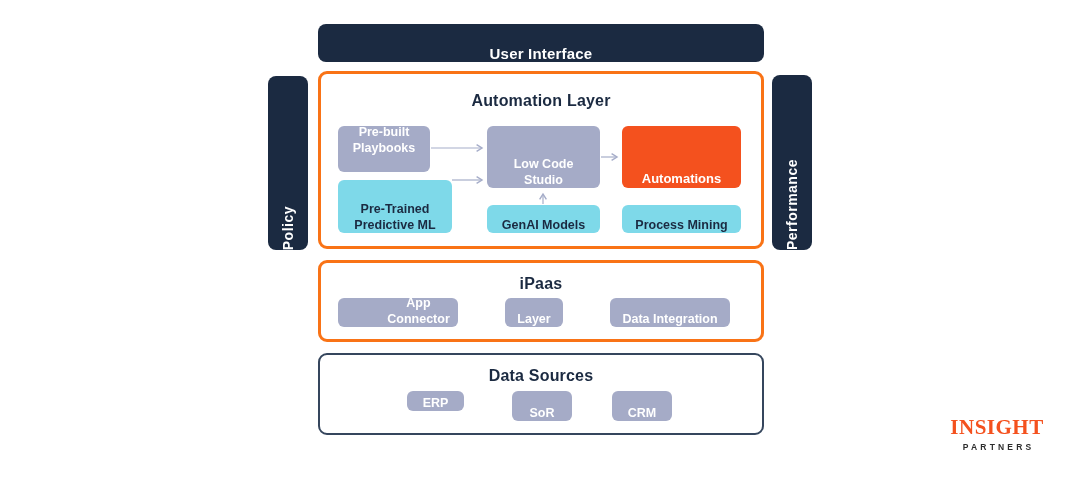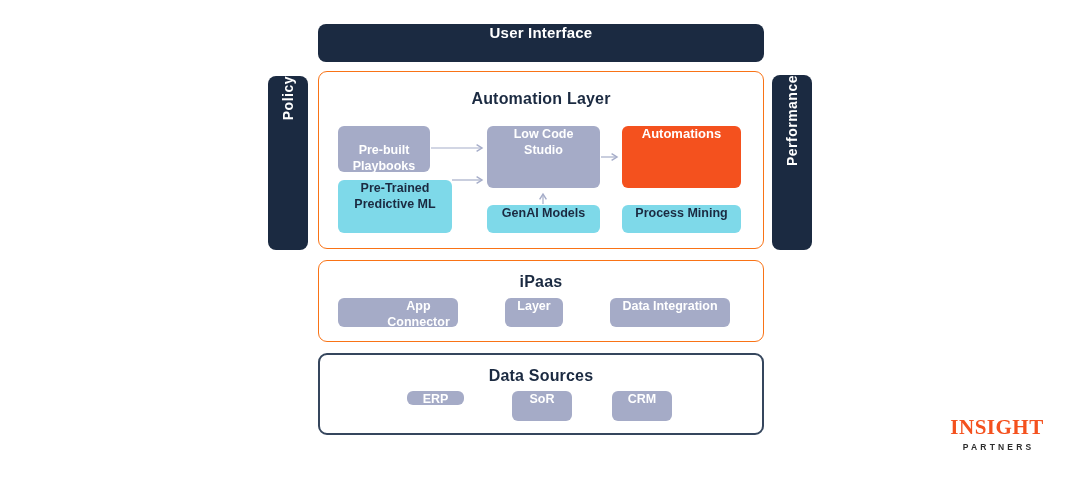--- a/index.html
+++ b/index.html
@@ -2,21 +2,21 @@
 <html><head>
 <meta charset="utf-8">
 <style>
   * { margin:0; padding:0; box-sizing:border-box; }
   html,body { background:#ffffff; }
   #canvas {
     position:relative; width:1080px; height:501px; background:#ffffff;
     font-family:"Liberation Sans", sans-serif; overflow:hidden;
   }
   .abs { position:absolute; }
-  .flexc { display:flex; align-items:flex-start; justify-content:center; text-align:center; }
+  .flexc { display:flex; align-items:flex-end; justify-content:center; text-align:center; }
 
   
   .top-bar {
     left:318px; top:24px; width:446px; height:38px;
     background:#1b2a41; border-radius:8px;
     color:#ffffff; font-size:15px; font-weight:700; letter-spacing:0.2px;
   }
 
   
   .rail {
@@ -24,21 +24,21 @@
     color:#ffffff; font-size:14px; font-weight:700; letter-spacing:0.5px;
   }
   .rail-policy { left:268px; top:76px; height:174px; }
   .rail-performance { left:772px; top:75px; height:175px; }
   .rail span {
     writing-mode:vertical-rl; transform:rotate(180deg); white-space:nowrap;
   }
 
   
   .panel { background:#ffffff; border-radius:9px; }
-  .panel-light { border:1px solid #f97316; }
+  .panel-light { border:3px solid #f97316; }
   .panel-automation { left:318px; top:71px; width:446px; height:178px; }
   .panel-ipaas { left:318px; top:260px; width:446px; height:82px; }
   .panel-datasources {
     left:318px; top:353px; width:446px; height:82px;
     border:2px solid #35465d;
   }
   .panel-title {
     position:absolute; left:0; right:0; text-align:center;
     color:#1b2a41; font-size:16px; font-weight:700; letter-spacing:0.2px;
   }
@@ -56,21 +56,21 @@
   .n-lowcode    { left:487px; top:126px; width:113px; height:62px; padding:0 22px; }
   .n-automations{ left:622px; top:126px; width:119px; height:62px; }
   .n-pretrained { left:338px; top:180px; width:114px; height:53px; padding:0 10px; }
   .n-genai      { left:487px; top:205px; width:113px; height:28px; }
   .n-procmine   { left:622px; top:205px; width:119px; height:28px; }
 
   .n-appconn { left:338px; top:298px; width:120px; height:29px;padding-left:41px; }
   .n-apis    { left:505px; top:298px; width:58px;  height:29px; }
   .n-dataint { left:610px; top:298px; width:120px; height:29px; }
 
-  .n-erp { left:407px; top:391px; width:57px; height:14px; }
+  .n-erp { left:407px; top:391px; width:57px; height:20px; }
   .n-sor { left:512px; top:391px; width:60px; height:30px; }
   .n-crm { left:612px; top:391px; width:60px; height:30px; }
 
   
   #arrows { left:0; top:0; width:1080px; height:501px; pointer-events:none; }
 
   
   .logo { left:941px; top:417px; width:112px; text-align:center; }
   .logo-name {
     font-family:"Liberation Serif", serif; font-weight:700;

